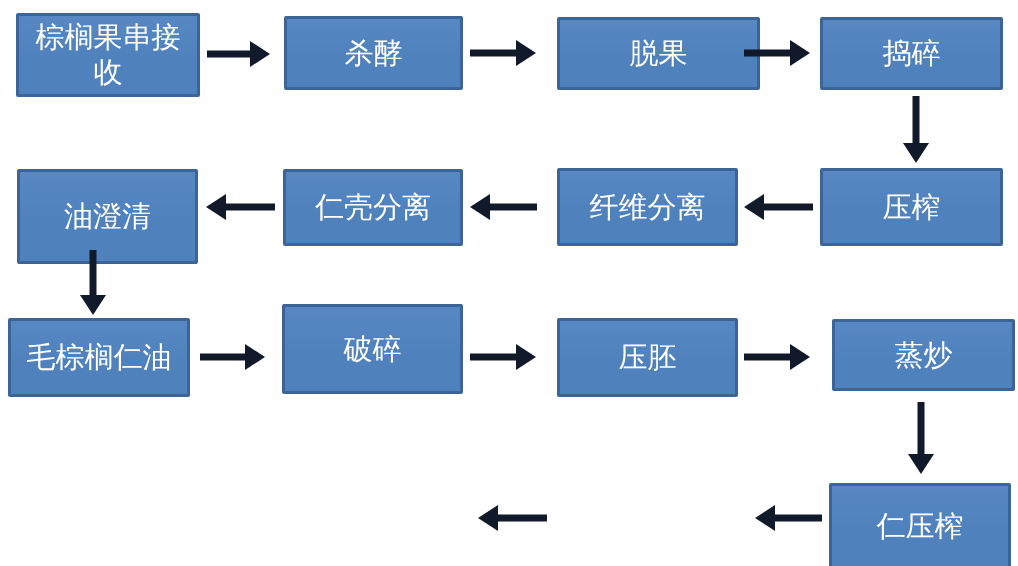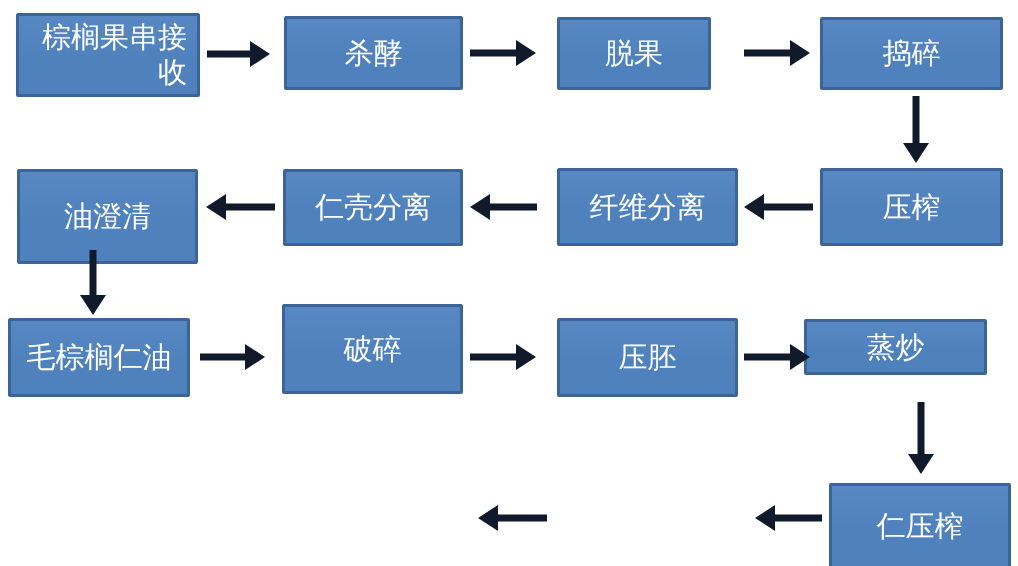--- a/index.html
+++ b/index.html
@@ -24,21 +24,21 @@
   }
   .node {
     position: absolute;
     background: linear-gradient(180deg, var(--box-fill-light) 0%, var(--box-fill) 55%);
     border: 3px solid var(--box-border);
     border-radius: 2px;
     color: var(--box-text);
     display: flex;
     align-items: center;
     justify-content: center;
-    text-align: right;
+    text-align: center;
     font-size: 29px;
     line-height: 1.2;
     padding: 0 10px;
   }
   .arrow { position: absolute; display: block; }
   .arrow-shaft {
     stroke: var(--arrow-color);
     stroke-width: 7;
     fill: none;
   }
@@ -48,21 +48,21 @@
 <body>
 
 <div class="canvas">
 
   <div class="node" style="left:16px;top:13px;width:184px;height:84px">
       <span>棕榈果串接收</span>
     </div>
   <div class="node" style="left:284px;top:16px;width:179px;height:74px">
       <span>杀酵</span>
     </div>
-  <div class="node" style="left:557px;top:17px;width:154px;height:73px">
+  <div class="node" style="left:557px;top:17px;width:203px;height:73px">
       <span>脱果</span>
     </div>
   <div class="node" style="left:820px;top:17px;width:183px;height:73px">
       <span>捣碎</span>
     </div>
 
   <div class="node" style="left:820px;top:168px;width:183px;height:78px">
       <span>压榨</span>
     </div>
   <div class="node" style="left:557px;top:168px;width:181px;height:78px">
@@ -77,21 +77,21 @@
 
   <div class="node" style="left:8px;top:318px;width:182px;height:79px">
       <span>毛棕榈仁油</span>
     </div>
   <div class="node" style="left:282px;top:304px;width:181px;height:90px">
       <span>破碎</span>
     </div>
   <div class="node" style="left:557px;top:318px;width:181px;height:79px">
       <span>压胚</span>
     </div>
-  <div class="node" style="left:804px;top:319px;width:183px;height:56px">
+  <div class="node" style="left:832px;top:319px;width:183px;height:72px">
       <span>蒸炒</span>
     </div>
 
   <div class="node" style="left:829px;top:483px;width:182px;height:86px">
       <span>仁压榨</span>
     </div>
 
   <svg class="arrow" style="left:206px;top:40px" width="64" height="28" viewBox="0 0 64 28">
     <line class="arrow-shaft" x1="1" y1="14" x2="46" y2="14"></line>
     <polygon class="arrow-head" points="44,1 44,27 64,14"></polygon>

